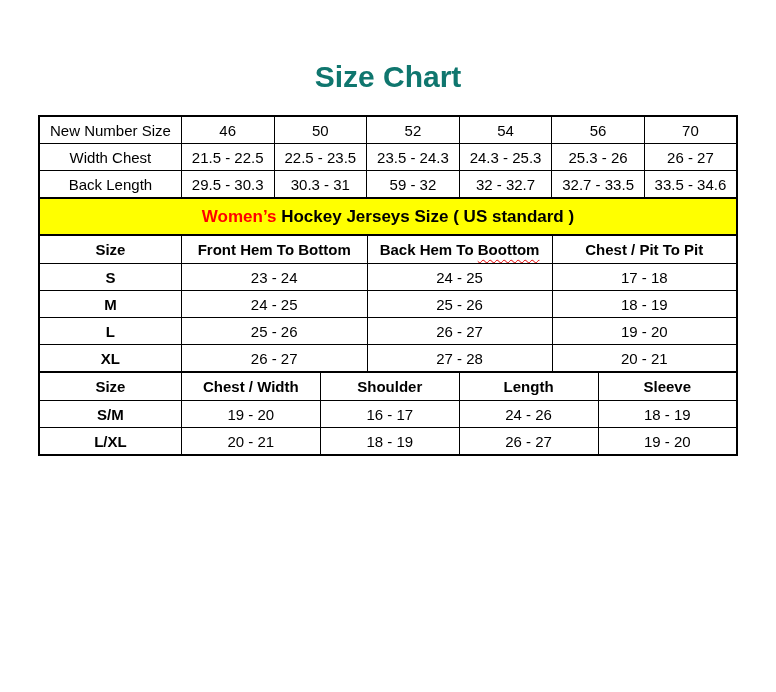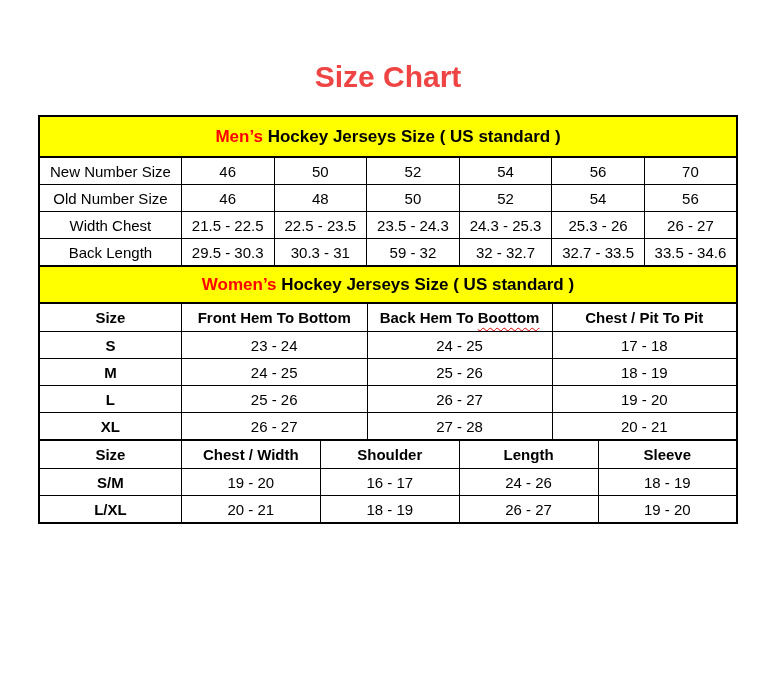--- a/index.html
+++ b/index.html
@@ -11,21 +11,21 @@
     font-family: "Liberation Sans", sans-serif;
     color: #000000;
     overflow: hidden;
   }
   .page-title {
     margin: 0;
     padding-top: 60px;
     text-align: center;
     font-size: 30px;
     font-weight: bold;
-    color: #ef4444;
+    color: #0f766e;
     letter-spacing: 0px;
   }
   .tables {
     width: 700px;
     margin: 21px auto 0 auto;
   }
   table {
     width: 100%;
     border-collapse: collapse;
     table-layout: fixed;
@@ -74,40 +74,28 @@
       <colgroup>
         <col style="width:20.4%">
           <col style="width:13.27%">
           <col style="width:13.27%">
         <col style="width:13.27%">
           <col style="width:13.27%">
           <col style="width:13.26%">
           <col style="width:13.26%">
       </colgroup>
       <tbody>
-          <tr class="banner-row banner-mens">
-        <td colspan="7"><span class="banner-hl">Men’s</span><span> Hockey Jerseys Size ( US standard )</span></td>
-      </tr>
       <tr class="data-row">
         <td>New Number Size</td>
         <td>46</td>
         <td>50</td>
         <td>52</td>
         <td>54</td>
         <td>56</td>
         <td>70</td>
-      </tr>
-      <tr class="data-row">
-        <td>Old Number Size</td>
-        <td>46</td>
-        <td>48</td>
-        <td>50</td>
-        <td>52</td>
-        <td>54</td>
-        <td>56</td>
       </tr>
       <tr class="data-row">
         <td>Width Chest</td>
         <td>21.5 - 22.5</td>
         <td>22.5 - 23.5</td>
         <td>23.5 - 24.3</td>
         <td>24.3 - 25.3</td>
         <td>25.3 - 26</td>
         <td>26 - 27</td>
       </tr>

